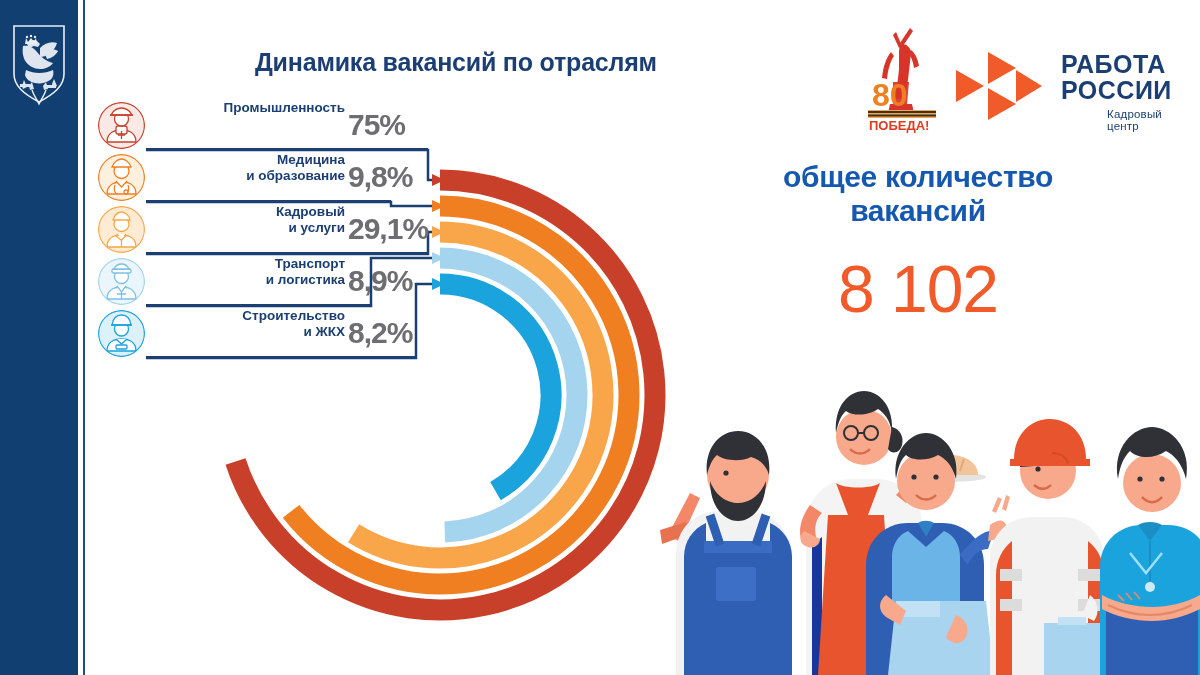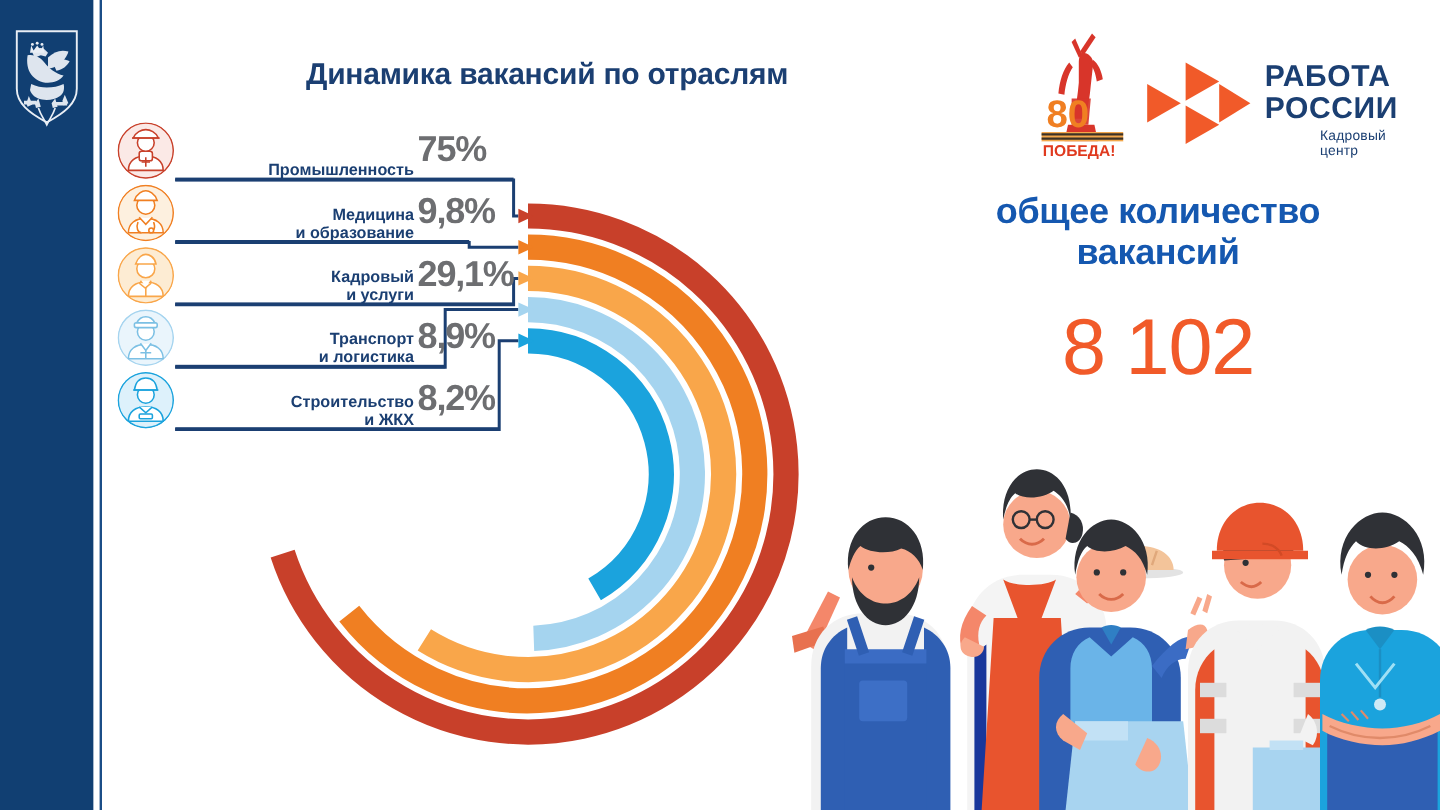--- a/index.html
+++ b/index.html
@@ -35,21 +35,21 @@
 
   
   .legend { position:absolute; left:98px; top:100px; width:330px; }
   .legend-row { position:absolute; left:0; width:330px; height:56px; }
   .legend-icon {
     position:absolute; left:0; top:2px; width:47px; height:47px;
     border-radius:50%; overflow:hidden;
   }
   .legend-text {
     position:absolute; left:48px; top:0; width:205px; height:50px;
-    display:flex; flex-direction:column; justify-content:flex-end;
+    display:flex; flex-direction:column; justify-content:flex-start;
     align-items:flex-end; text-align:right;
     font-size:13.5px; font-weight:bold; color:#1b3f72; line-height:1.15;
     padding-right:6px;
   }
   .legend-pct {
     position:absolute; left:250px; top:0; height:50px;
     display:flex; align-items:center;
     font-size:30px; font-weight:bold; color:#6d6e71;
     letter-spacing:-1px;
   }
@@ -60,31 +60,31 @@
   
   .connectors { position:absolute; left:0; top:0; width:1200px; height:675px; }
 
   
   .donut { position:absolute; left:180px; top:110px; width:560px; height:560px; }
 
   
   .logo-block { position:absolute; left:866px; top:26px; width:310px; height:110px; }
   .victory { position:absolute; left:0; top:0; width:76px; height:108px; }
   .triangles { position:absolute; left:88px; top:24px; width:92px; height:74px; }
-  .brand { position:absolute; left:188px; top:26px; }
+  .brand { position:absolute; left:195px; top:26px; }
   .brand-l1, .brand-l2 {
     font-size:25px; font-weight:bold; color:#1b3f72;
     letter-spacing:0.5px; line-height:1.02;
   }
   .brand-sub {
     font-size:11.5px; color:#1b3f72; margin-top:5px; letter-spacing:0.2px;padding-left:46px;
   }
 
   
-  .kpi { position:absolute; left:765px; top:160px; width:400px; text-align:center; }
+  .kpi { position:absolute; left:718px; top:160px; width:400px; text-align:center; }
   .kpi-title {
     font-size:30px; font-weight:bold; color:#1558b0; line-height:1.12;
     letter-spacing:-0.3px;
   }
   .kpi-title .l2 { display:block; }
   .kpi-value {
     margin-top:24px;
     font-size:66px; font-weight:normal; color:#f15a29; letter-spacing:-1px;
   }
 

